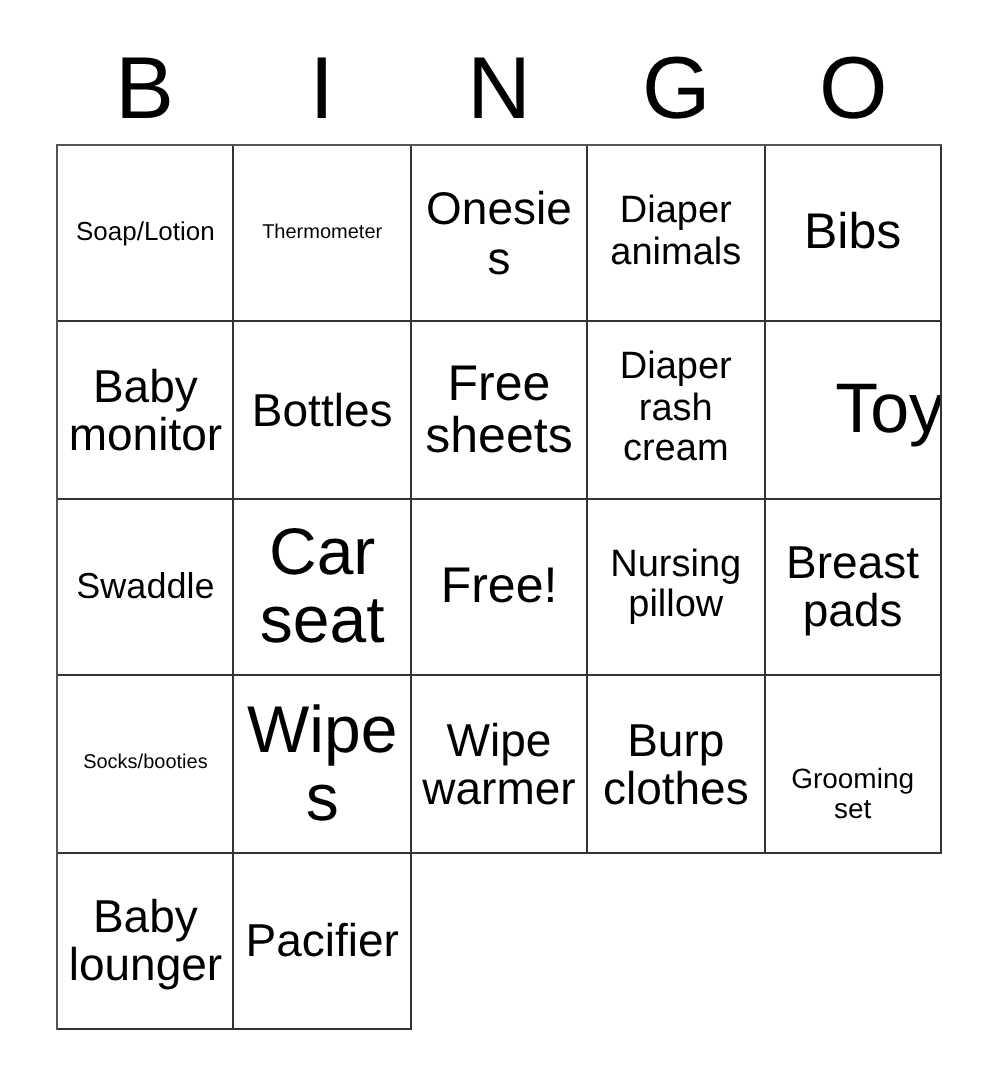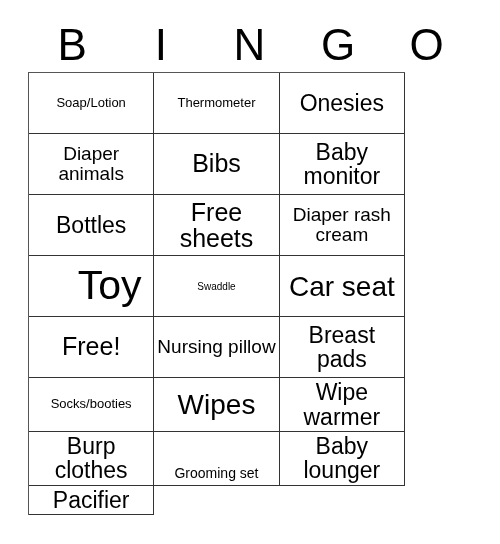--- a/index.html
+++ b/index.html
@@ -44,24 +44,24 @@
     font-weight: 400;
     letter-spacing: 0;
     color: #000000;
   }
 
   
   #grid {
     position: absolute;
     left: 28px;
     top: 72px;
-    width: 377px;
+    width: 443px;
     height: 443px;
     display: grid;
-    grid-template-columns: repeat(3, 1fr);
+    grid-template-columns: repeat(5, 1fr);
     grid-template-rows: repeat(5, 1fr);
     border-top: 1px solid #555555;
     border-left: 1px solid #555555;
     box-sizing: border-box;
     background: #ffffff;
   }
   .cell {
     border-right: 1px solid #333333;
     border-bottom: 1px solid #333333;
     box-sizing: border-box;
@@ -76,30 +76,30 @@
   .cell-text {
     display: block;
     width: 100%;
     line-height: 1.06;
     font-weight: 400;
     color: #000000;
     word-wrap: break-word;
   }
 
   
-  .fs-xs   { font-size: 13px; line-height: 1.15; }
+  .fs-xs   { font-size: 10px; line-height: 1.15; }
   .fs-s    { font-size: 13px; line-height: 1.12; }
   .fs-sm   { font-size: 14px; line-height: 1.12; margin-top: 31px; }
-  .fs-m    { font-size: 10px; line-height: 1.1; }
+  .fs-m    { font-size: 18px; line-height: 1.1; }
   .fs-ml   { font-size: 19px; line-height: 1.08; }
   .fs-l    { font-size: 23px; line-height: 1.06; }
   .fs-xl   { font-size: 25px; line-height: 1.05; }
-  .fs-xxl  { font-size: 28px; line-height: 1.04; }
+  .fs-xxl  { font-size: 33px; line-height: 1.04; }
   .fs-huge { font-size: 25px; line-height: 1.02; }
-  .fs-mega { font-size: 41px; line-height: 1.02; margin-left: 37px; }
+  .fs-mega { font-size: 35px; line-height: 1.02; margin-left: 37px; }
 </style>
 </head>
 <body>
 
 <div id="card">
 
   <div id="header">
     <div class="header-letter">B</div>
     <div class="header-letter">I</div>
     <div class="header-letter">N</div>

